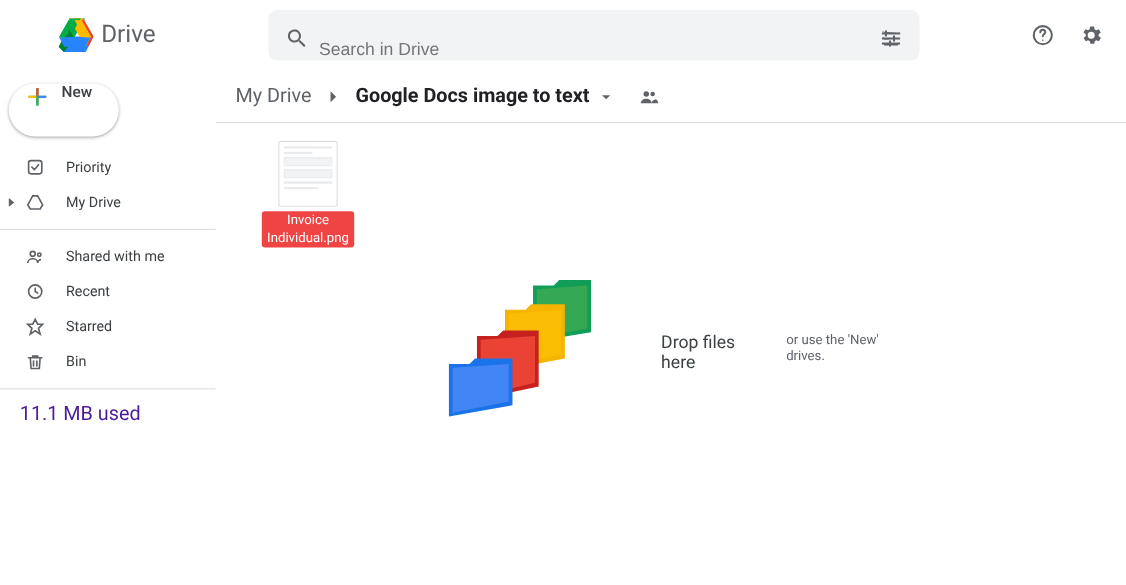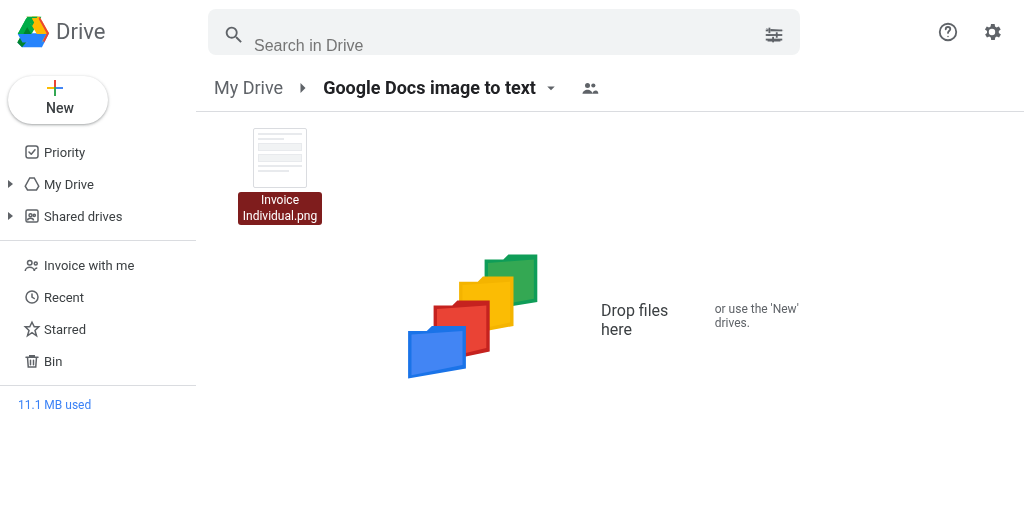--- a/index.html
+++ b/index.html
@@ -11,20 +11,21 @@
       overflow: hidden;
       color: #3c4043;
     }
     
     .header {
       display: flex;
       align-items: center;
       height: 64px;
       padding: 0 8px 0 12px;
       border-bottom: 1px solid #fff;
+      margin-left: 36px;
     }
     .logo-area {
       display: flex;
       align-items: center;
       width: 196px;
       cursor: pointer;
     }
     .drive-logo { width: 40px; height: 40px; display:flex; align-items:center; justify-content:center; }
     .logo-text {
       font-size: 22px;
@@ -71,24 +72,23 @@
       padding: 8px 0 0 0;
     }
     .new-btn {
       margin: 4px 0 12px 8px;
       width: 100px;
       height: 48px;
       border-radius: 24px;
       background:#fff;
       box-shadow: 0 1px 2px rgba(60,64,67,.3), 0 1px 3px 1px rgba(60,64,67,.15);
       display:flex;
-      align-items:center;
+      align-items:flex-start;
       padding: 0 20px 0 14px;
       cursor:pointer;
-      flex-direction:column;
     }
     .new-btn-text { font-size:14px; font-weight:500; color:#3c4043; margin-left:10px; }
     .nav-item {
       display:flex;
       align-items:center;
       height:32px;
       padding: 0 0 0 22px;
       cursor:pointer;
       color:#5f6368;
       position:relative;
@@ -96,23 +96,23 @@
     .nav-item.has-arrow::before {
       content:'';
       position:absolute;
       left:8px;
       width:0; height:0;
       border-top:4px solid transparent;
       border-bottom:4px solid transparent;
       border-left:5px solid #5f6368;
     }
     .nav-icon { width:20px; display:flex; align-items:center; justify-content:center; }
-    .nav-label { font-size:13px; margin-left:2px; color:#3c4043; }
+    .nav-label { font-size:13px; margin-left:18px; color:#3c4043; }
     .nav-divider { border-top:1px solid #dadce0; margin:8px 0; }
-    .storage-used { font-size:12px; color:#3b82f6; padding:4px 0 0 18px; }
+    .storage-used { font-size:18px; color:#4c1d95; padding:4px 0 0 18px; }
     
     .main {
       flex:1;
       border-left: none;
     }
     .breadcrumb-row {
       display:flex;
       align-items:center;
       height:48px;
       padding: 0 12px 0 12px;
@@ -146,21 +146,21 @@
       display:flex;
       flex-direction:column;
       gap:3px;
     }
     .thumb-line { height:2px; background:#e8eaed; }
     .thumb-block { height:8px; background:#f1f3f4; border:1px solid #e8eaed; }
     .file-name {
       margin-top:4px;
       font-size:12px;
       text-align:center;
-      background:#7f1d1d;
+      background:#ef4444;
       color:#fff;
       padding:1px 4px;
       border-radius:3px;
       line-height:1.3;
     }
     .drop-center {
       position:absolute;
       left:50%;
       top:48%;
       transform:translate(-50%,-50%);
@@ -281,43 +281,32 @@
 
     <div class="nav-item has-arrow">
       <span class="nav-icon">
         <svg width="18" height="18" viewBox="0 0 24 24" fill="none" stroke="#5f6368" stroke-width="2">
             <polygon points="9,4 15,4 21,15 18,20 6,20 3,15"></polygon>
           </svg>
       </span>
       <span class="nav-label">My Drive</span>
     </div>
 
-    <div class="nav-item has-arrow">
-      <span class="nav-icon">
-        <svg width="18" height="18" viewBox="0 0 24 24" fill="none" stroke="#5f6368" stroke-width="2">
-            <rect x="4" y="4" width="16" height="16" rx="2"></rect>
-            <circle cx="10" cy="11" r="2"></circle>
-            <circle cx="15" cy="11" r="1.5"></circle>
-            <path d="M6 18c0-2 2-3 4-3s4 1 4 3"></path>
-          </svg>
-      </span>
-      <span class="nav-label">Shared drives</span>
-    </div>
 
     <div class="nav-divider"></div>
 
     <div class="nav-item">
       <span class="nav-icon">
         <svg width="18" height="18" viewBox="0 0 24 24" fill="none" stroke="#5f6368" stroke-width="2">
             <circle cx="9" cy="9" r="3"></circle>
             <circle cx="17" cy="10" r="2"></circle>
             <path d="M3 20c0-3 3-5 6-5s6 2 6 5M15 20c0-2 2-4 4-4"></path>
           </svg>
       </span>
-      <span class="nav-label">Invoice with me</span>
+      <span class="nav-label">Shared with me</span>
     </div>
 
     <div class="nav-item">
       <span class="nav-icon">
         <svg width="18" height="18" viewBox="0 0 24 24" fill="none" stroke="#5f6368" stroke-width="2">
             <circle cx="12" cy="12" r="8"></circle>
             <path d="M12 8v4l3 2" stroke-linecap="round"></path>
           </svg>
       </span>
       <span class="nav-label">Recent</span>

